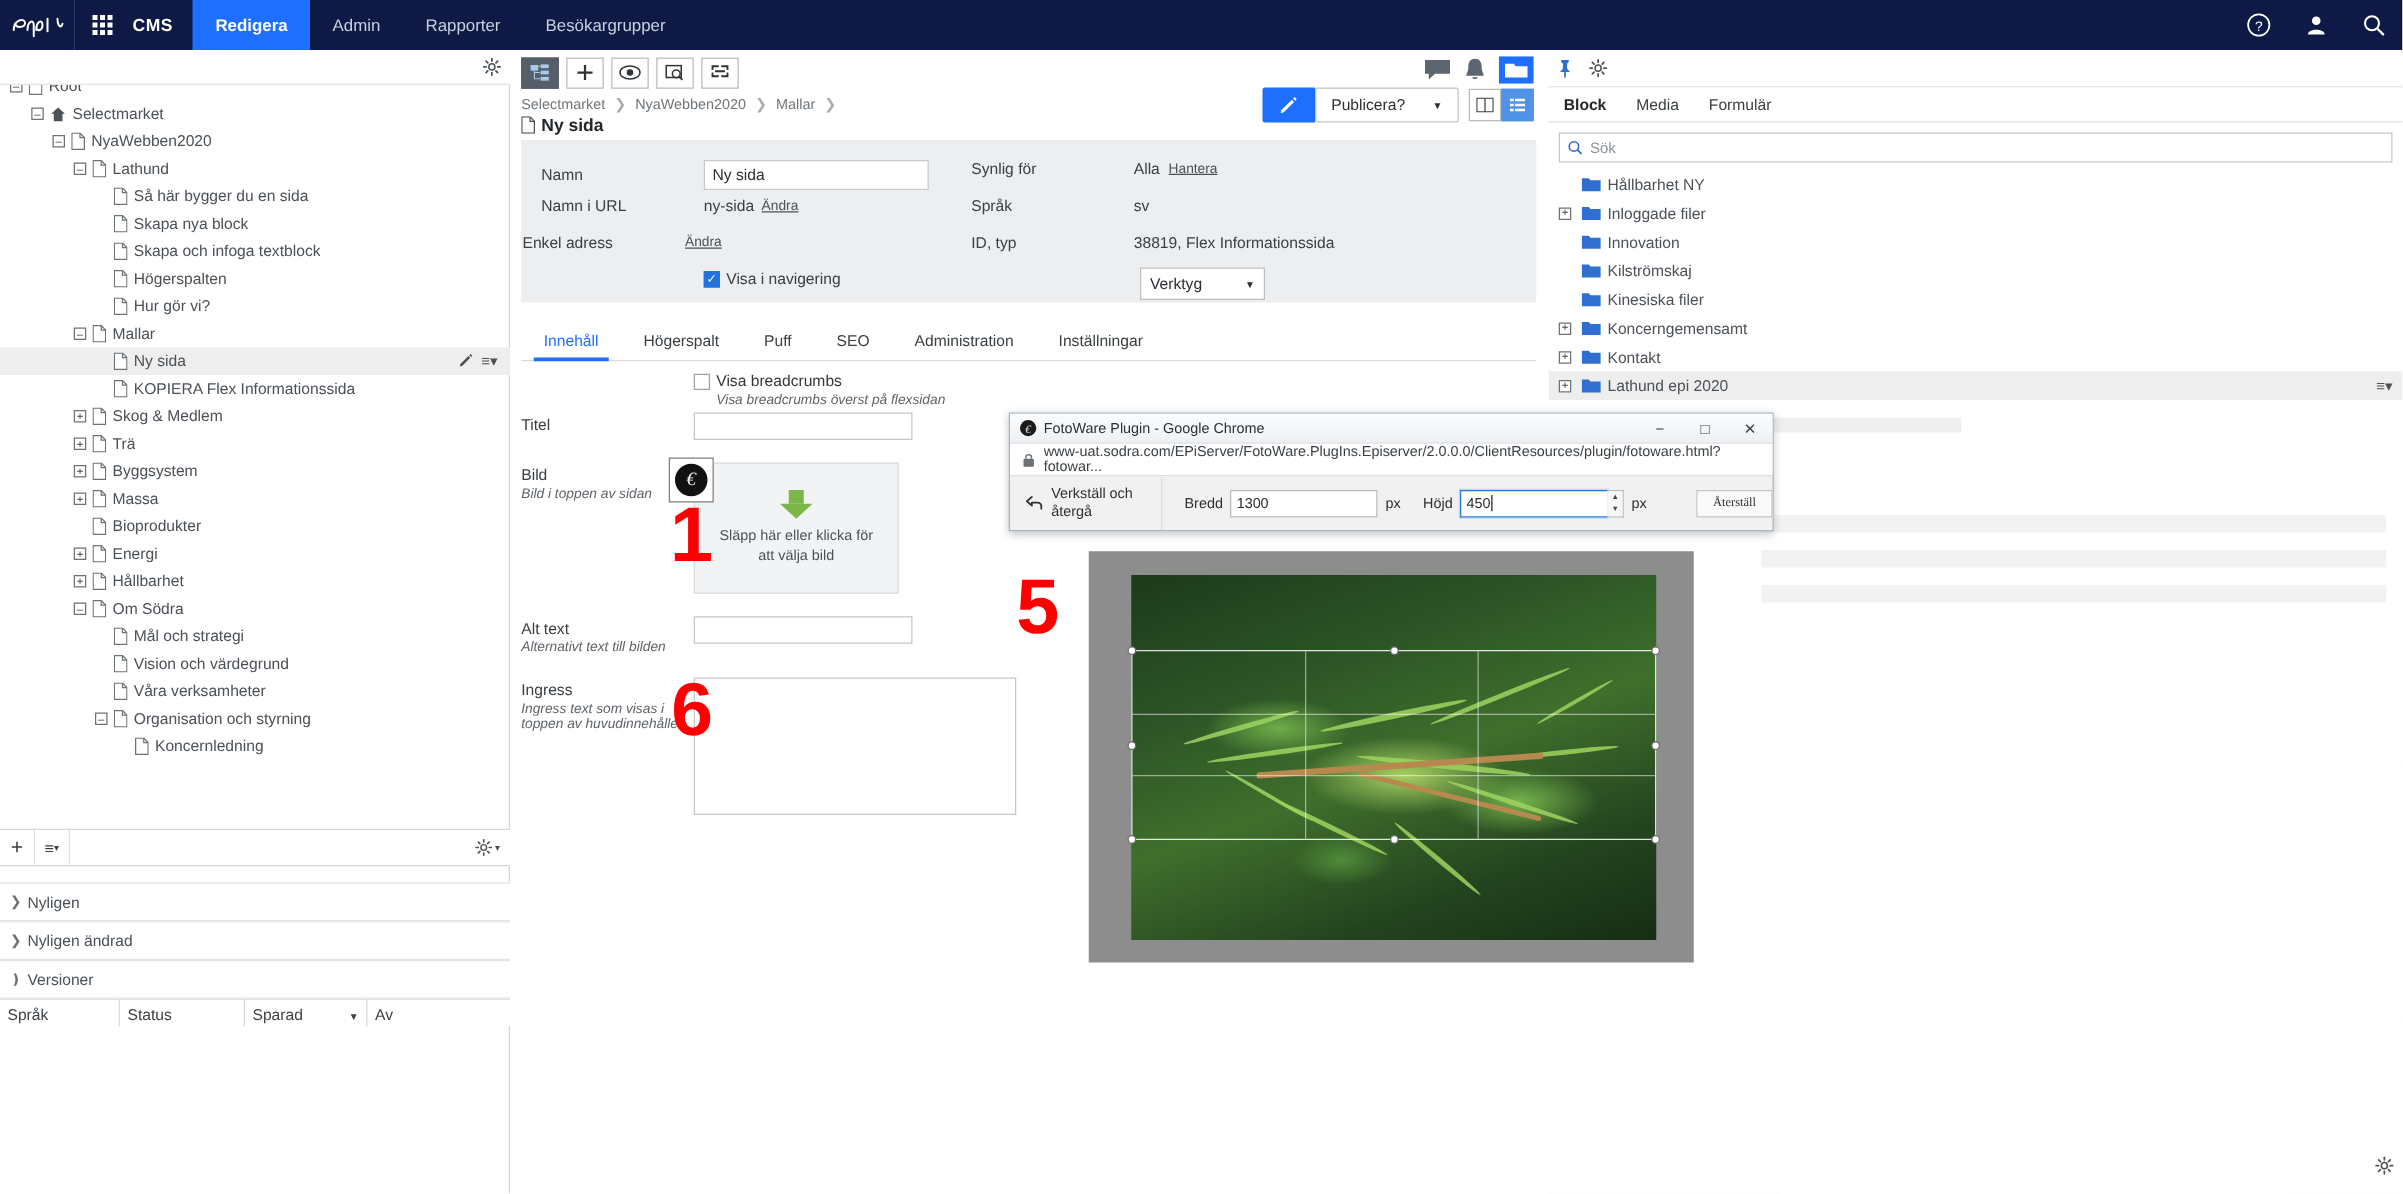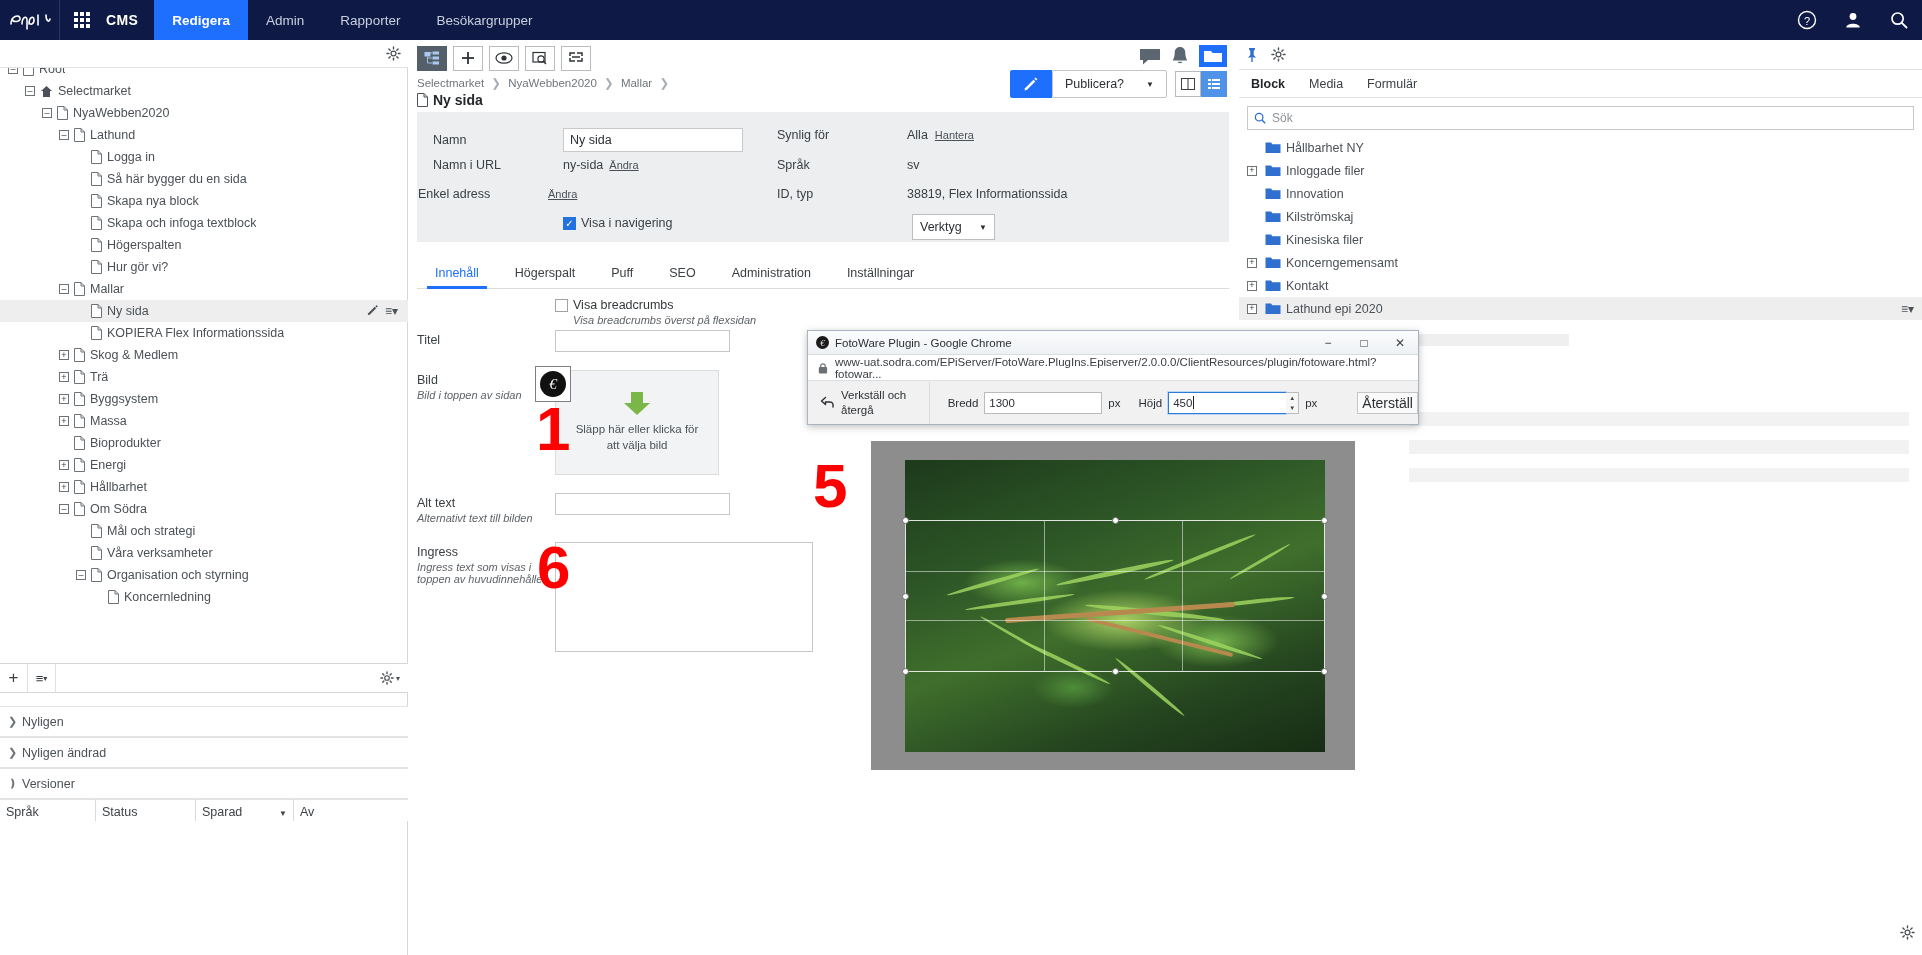--- a/index.html
+++ b/index.html
@@ -149,21 +149,21 @@
     font-size: 12.5px; padding: 0 6px; color: #2b2f33; display:flex; align-items:center;
   }
   .ulink { text-decoration: underline; color: #4b5157; font-size: 11px; cursor: pointer; }
   .checkline { display: flex; align-items: center; gap: 5px; font-size: 12.5px; }
   .cbox {
     width: 13px; height: 13px; border: 1px solid #a0a3a6; background: #fff;
     display: inline-flex; align-items: center; justify-content: center; flex:0 0 auto;
   }
   .cbox.checked { background: #2272e0; border-color: #2272e0; color: #fff; font-size: 10px; }
   .verktyg-btn {
-    width: 83px; height: 26px; border: 1px solid #bcbec0; background: #fff;
+    width: 100px; height: 26px; border: 1px solid #bcbec0; background: #fff;
     font-size: 12.5px; display: flex; align-items: center; justify-content: space-between;
     padding: 0 7px; color: #2b2f33;
   }
 
   
   .tabsrow {
     position: absolute; left: 8px; top: 218px; width: 812px; height: 31px;
     display: flex; align-items: center; border-bottom: 1px solid #dcdcdc;
     font-size: 12.5px;
   }
@@ -261,22 +261,23 @@
     width: 118px; height: 22px; border: 1px solid #b9bcbf; background: #fff;
     font-size: 11.5px; padding: 0 4px; display: flex; align-items: center; color: #2b2f33;
   }
   .fw-num.focused { border-color: #2a7ada; box-shadow: 0 0 0 1px #bcd7f5; }
   .fw-spin { width: 13px; display: flex; flex-direction: column; height: 22px;
              border: 1px solid #b9bcbf; border-left: none; }
   .fw-spin div { flex: 1; display: flex; align-items: center; justify-content: center;
                  font-size: 6px; background: #f6f6f6; color: #444; }
   .fw-reset {
     width: 62px; height: 22px; border: 1px solid #c4c6c8; background: #fafafa;
-    font-size: 14px; display: flex; align-items: center; justify-content: center;
+    font-size: 10px; display: flex; align-items: center; justify-content: center;
     color: #2c3034;
+    font-family: Liberation Serif, serif;
   }
 
   
   .cropstage {
     position: absolute; left: 807px; top: 425px; width: 612px; height: 345px;
   }
   .cropbg { position: absolute; left: 64px; top: 16px; width: 484px; height: 329px; background: #8d8d8d; }
   .cropimg {
     position: absolute; left: 98px; top: 35px; width: 420px; height: 292px;
     background:
@@ -431,30 +432,20 @@
           <span class="tlabel">Lathund</span>
         </div>
         <div class="tnode" style="padding-left: 76px;">
           <span class="toggle empty"></span>
           <span style="display: inline-flex;">
             <svg class="pageicon" width="11" height="14" viewBox="0 0 11 14">
               <path d="M0.5 0.5 H7 L10.5 4 V13.5 H0.5 Z" fill="#fff" stroke="#6d7276" stroke-width="1"></path>
               <path d="M7 0.5 V4 H10.5" fill="none" stroke="#6d7276" stroke-width="1"></path>
             </svg>
           </span>
-          <span class="tlabel">Logga in</span>
-        </div>
-        <div class="tnode" style="padding-left: 76px;">
-          <span class="toggle empty"></span>
-          <span style="display: inline-flex;">
-            <svg class="pageicon" width="11" height="14" viewBox="0 0 11 14">
-              <path d="M0.5 0.5 H7 L10.5 4 V13.5 H0.5 Z" fill="#fff" stroke="#6d7276" stroke-width="1"></path>
-              <path d="M7 0.5 V4 H10.5" fill="none" stroke="#6d7276" stroke-width="1"></path>
-            </svg>
-          </span>
           <span class="tlabel">Så här bygger du en sida</span>
         </div>
         <div class="tnode" style="padding-left: 76px;">
           <span class="toggle empty"></span>
           <span style="display: inline-flex;">
             <svg class="pageicon" width="11" height="14" viewBox="0 0 11 14">
               <path d="M0.5 0.5 H7 L10.5 4 V13.5 H0.5 Z" fill="#fff" stroke="#6d7276" stroke-width="1"></path>
               <path d="M7 0.5 V4 H10.5" fill="none" stroke="#6d7276" stroke-width="1"></path>
             </svg>
           </span>
@@ -609,20 +600,30 @@
         </div>
         <div class="tnode" style="padding-left: 76px;">
           <span class="toggle empty"></span>
           <span style="display: inline-flex;">
             <svg class="pageicon" width="11" height="14" viewBox="0 0 11 14">
               <path d="M0.5 0.5 H7 L10.5 4 V13.5 H0.5 Z" fill="#fff" stroke="#6d7276" stroke-width="1"></path>
               <path d="M7 0.5 V4 H10.5" fill="none" stroke="#6d7276" stroke-width="1"></path>
             </svg>
           </span>
           <span class="tlabel">Mål och strategi</span>
+        </div>
+        <div class="tnode" style="padding-left: 76px;">
+          <span class="toggle empty"></span>
+          <span style="display: inline-flex;">
+            <svg class="pageicon" width="11" height="14" viewBox="0 0 11 14">
+              <path d="M0.5 0.5 H7 L10.5 4 V13.5 H0.5 Z" fill="#fff" stroke="#6d7276" stroke-width="1"></path>
+              <path d="M7 0.5 V4 H10.5" fill="none" stroke="#6d7276" stroke-width="1"></path>
+            </svg>
+          </span>
+          <span class="tlabel">Vision och värdegrund</span>
         </div>
         <div class="tnode" style="padding-left: 76px;">
           <span class="toggle empty"></span>
           <span style="display: inline-flex;">
             <svg class="pageicon" width="11" height="14" viewBox="0 0 11 14">
               <path d="M0.5 0.5 H7 L10.5 4 V13.5 H0.5 Z" fill="#fff" stroke="#6d7276" stroke-width="1"></path>
               <path d="M7 0.5 V4 H10.5" fill="none" stroke="#6d7276" stroke-width="1"></path>
             </svg>
           </span>
           <span class="tlabel">Våra verksamheter</span>

